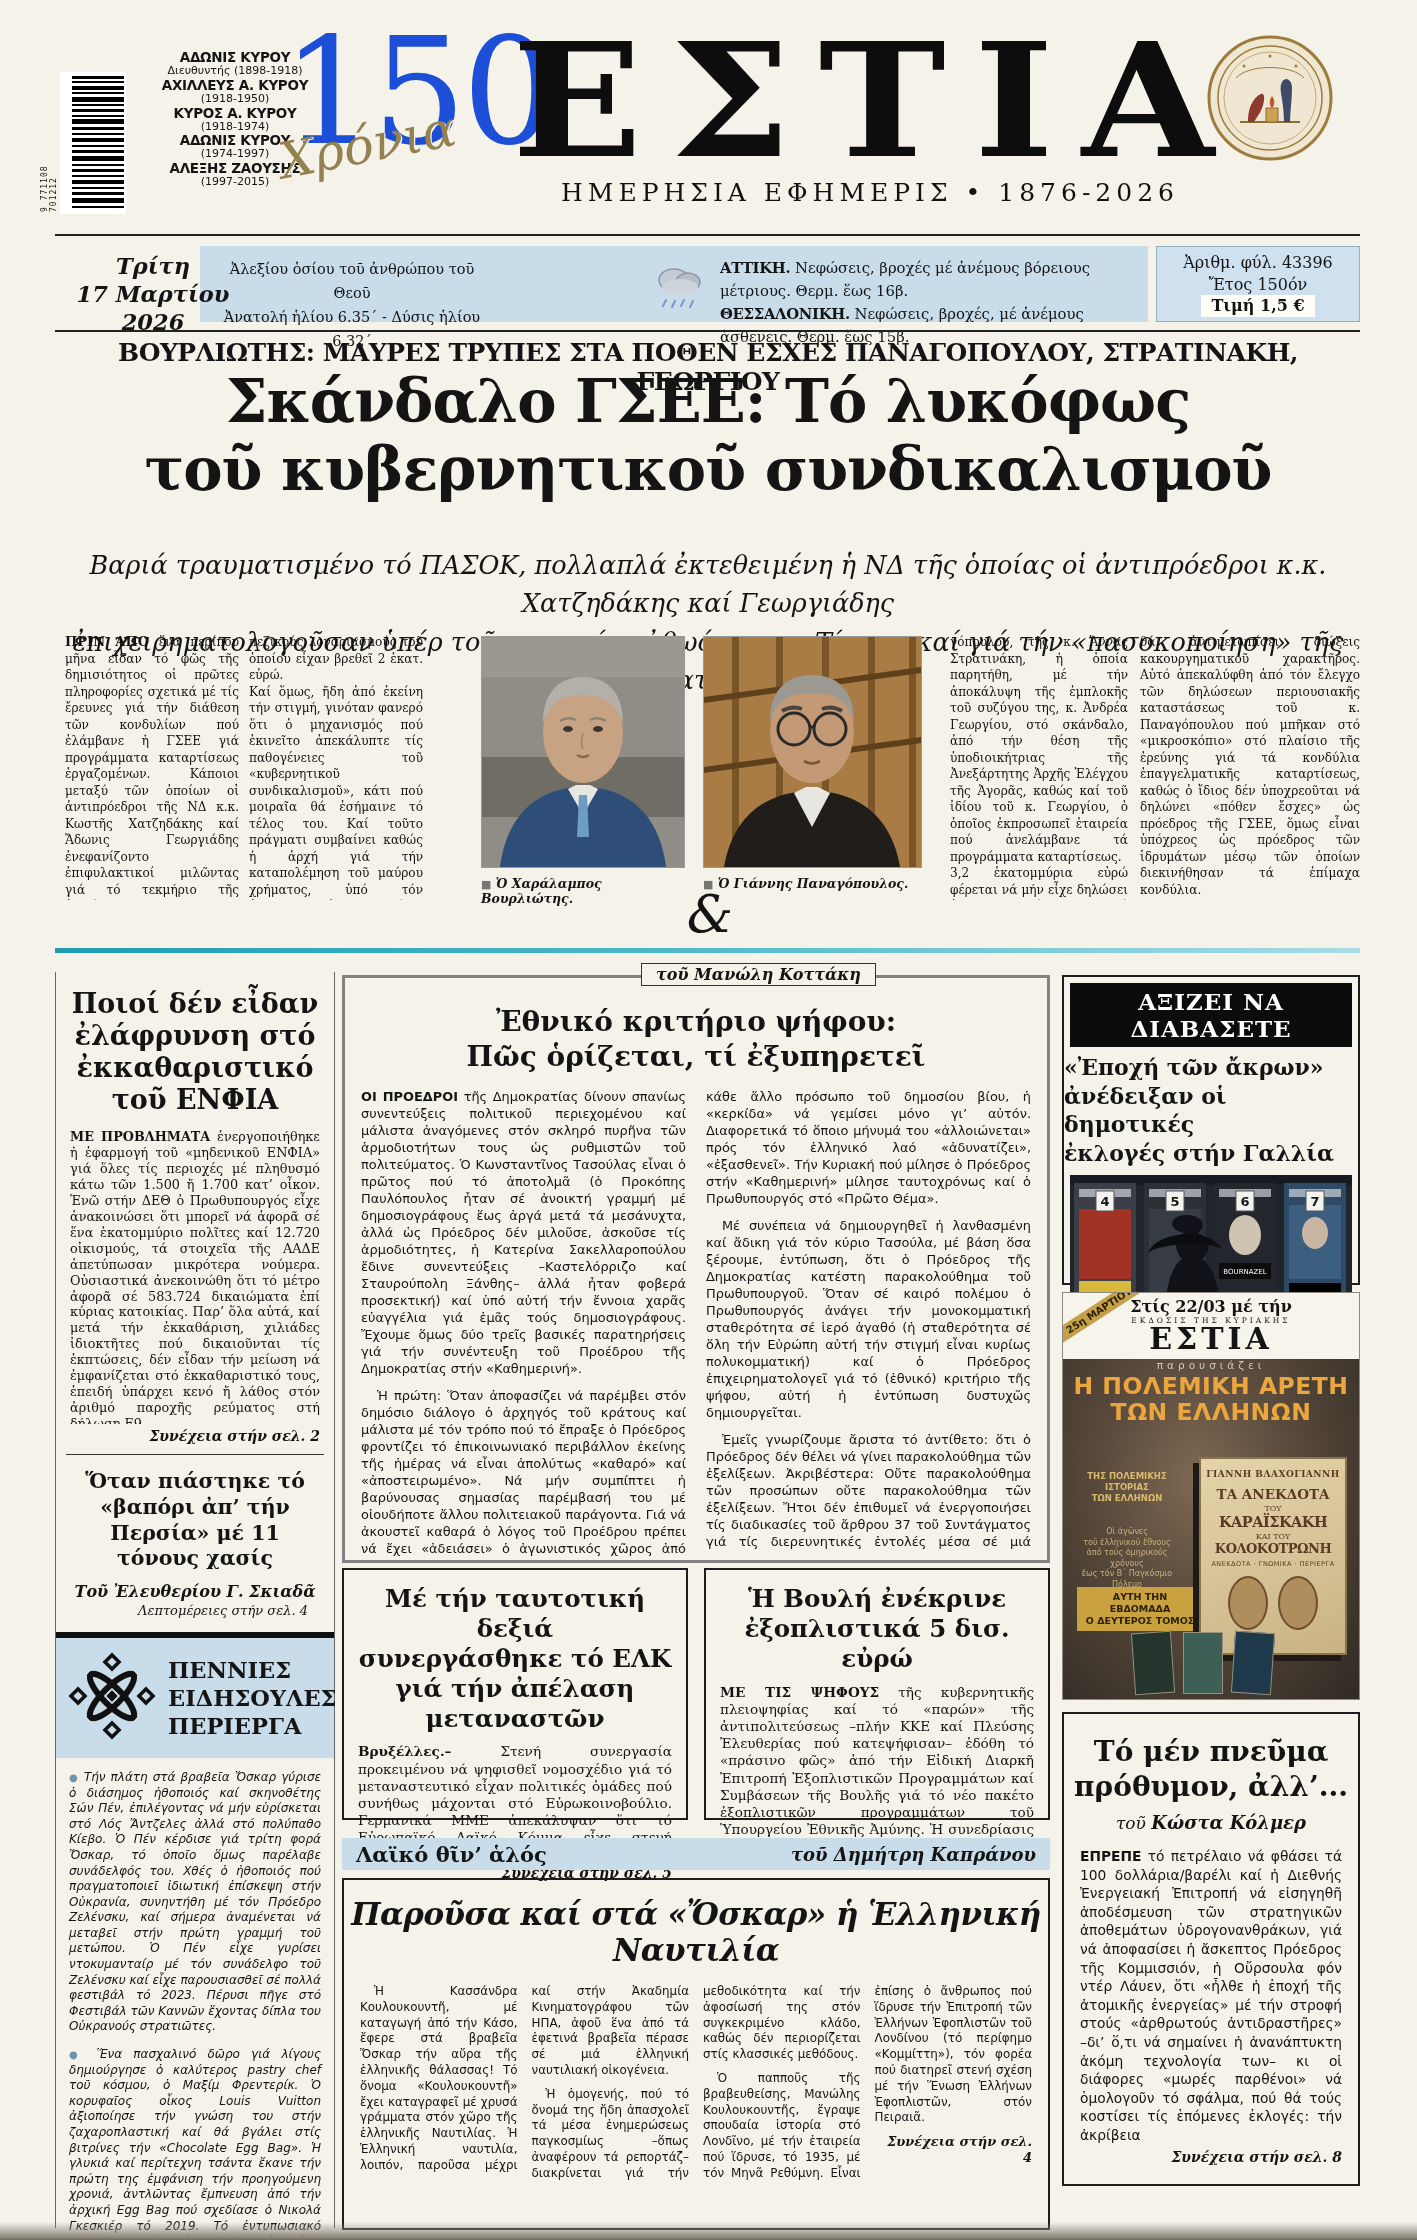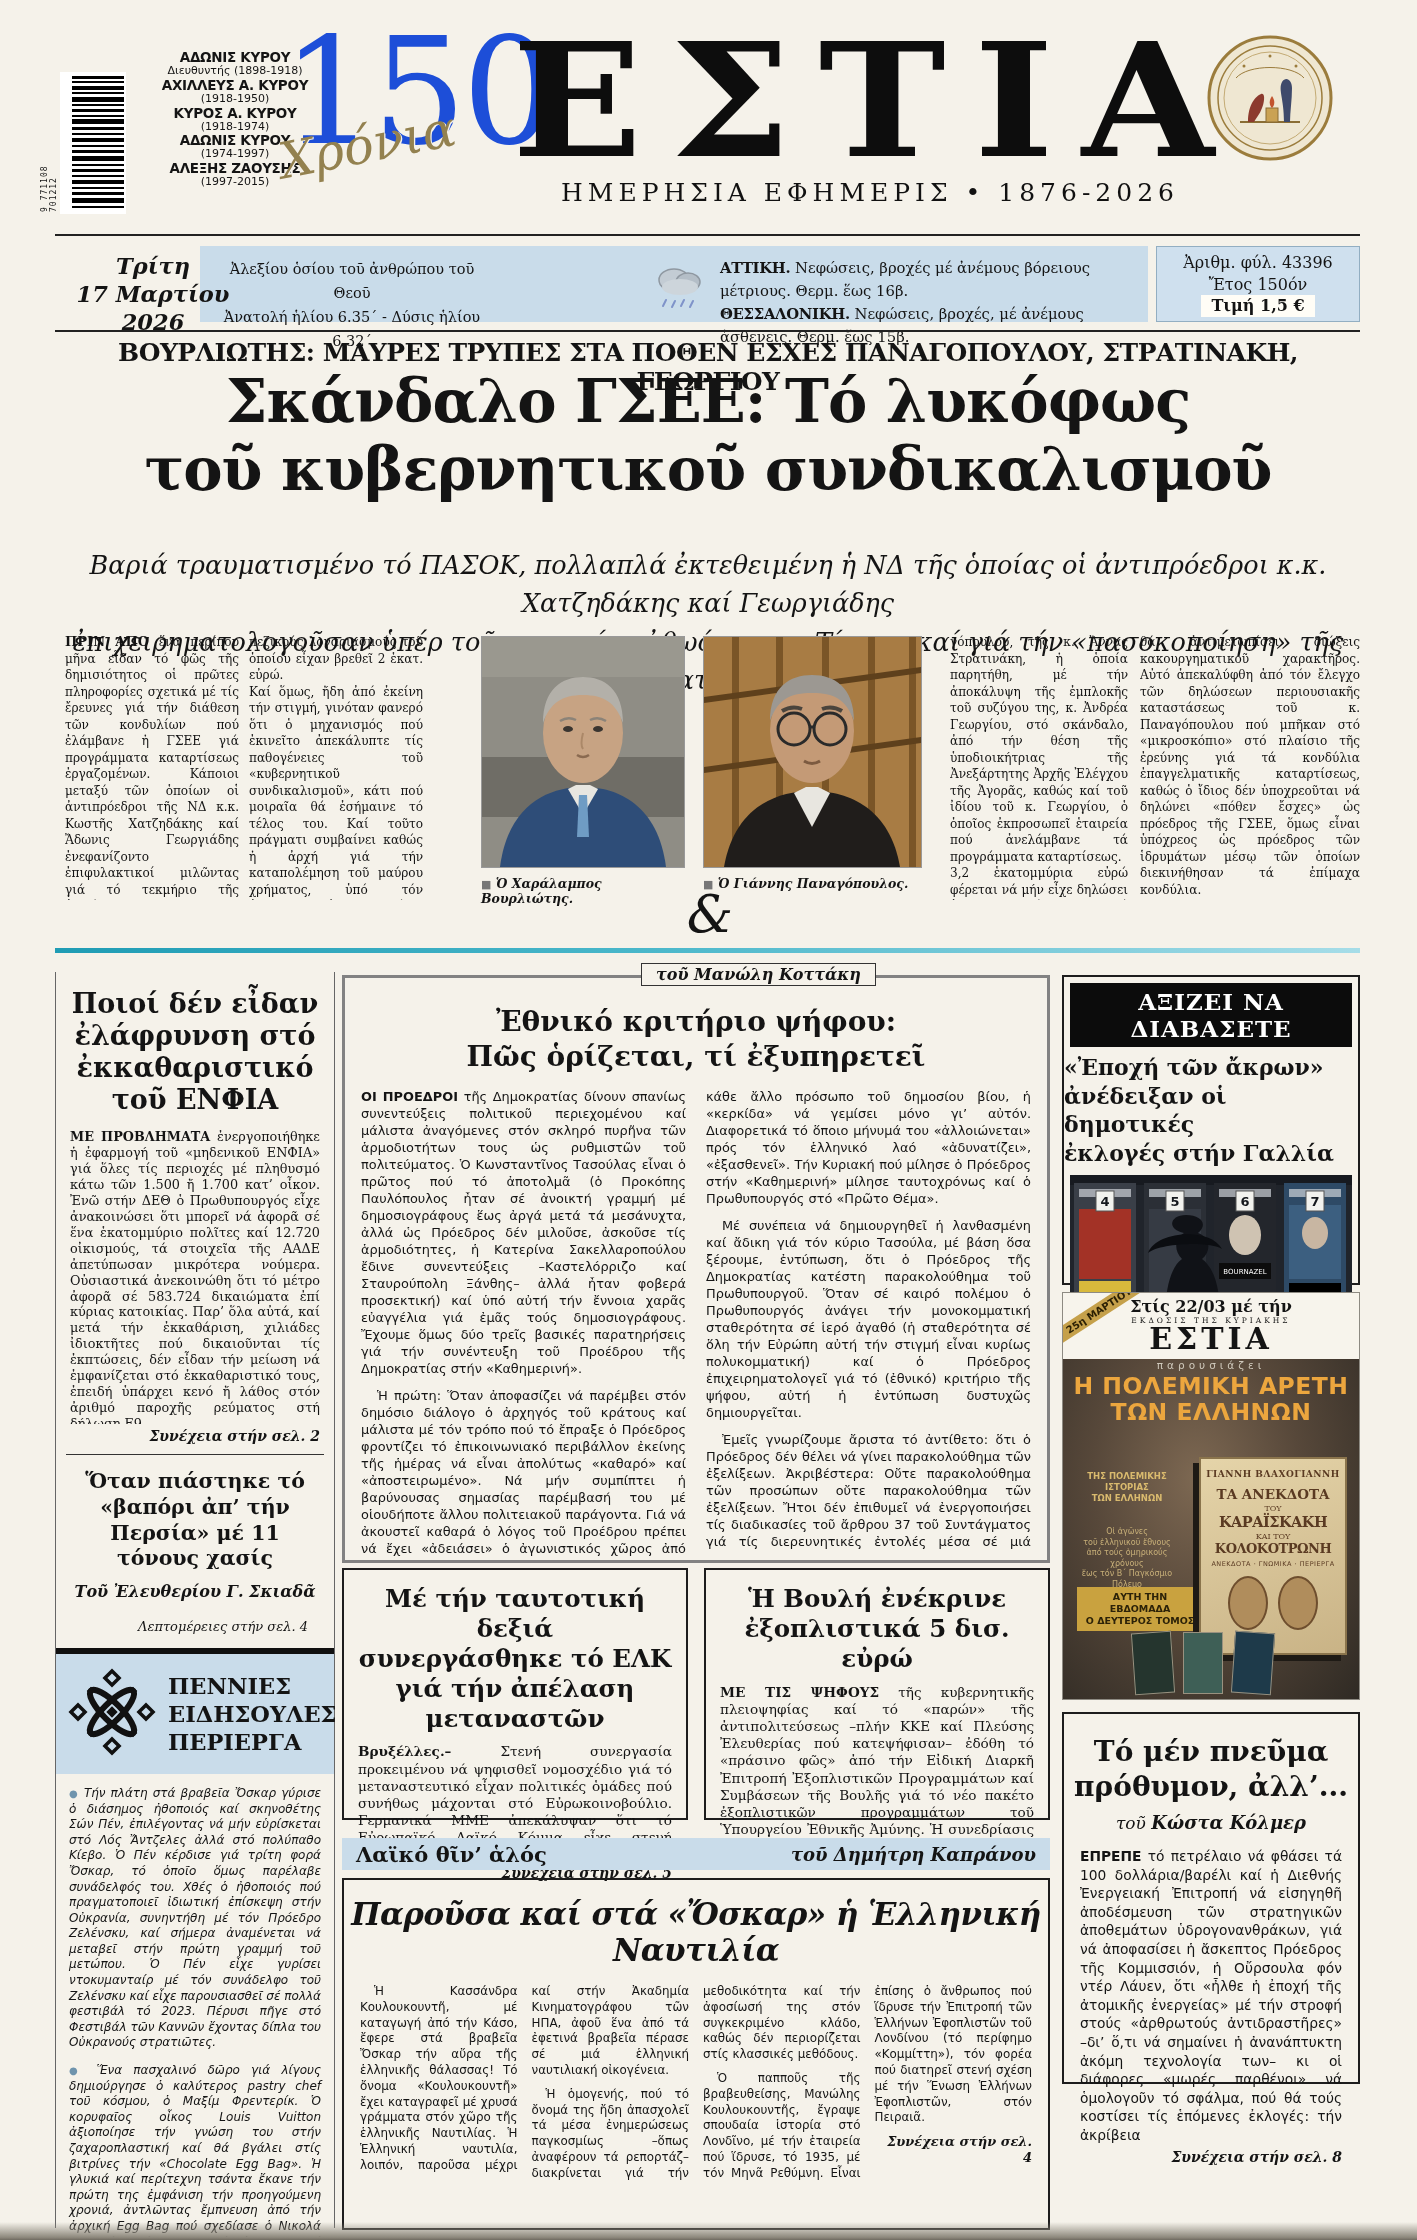--- a/index.html
+++ b/index.html
@@ -64,21 +64,21 @@
 
   
   .leftcol { left:55px; top:972px; width:280px; height:1256px; border-left:1px solid #666; border-right:1px solid #666; }
   .enfia { padding:16px 14px 0 14px; }
   .enfia h3 { text-align:center; font-size:27px; line-height:1.18; margin-bottom:14px; }
   .enfia .body { font-size:12.8px; line-height:15.9px; text-align:justify; height:295px; overflow:hidden; }
   .hr1 { border-top:1px solid #333; margin:10px 10px 0 10px; }
   .vapori { padding:14px 12px 0 12px; }
   .vapori h4 { text-align:center; font-size:20.5px; line-height:1.25; }
   .vapori .by { text-align:center; font-weight:bold; font-style:italic; font-size:16px; margin-top:10px; }
-  .vapori .note { text-align:right; font-style:italic; font-size:13px; margin:18px 14px 0 0; }
+  .vapori .note { text-align:right; font-style:italic; font-size:13px; margin:2px 14px 0 0; }
   .thickbar { height:6px; background:#101010; margin-top:14px; }
   .pennies-panel { height:120px; background:#c9dcea; display:flex; align-items:center; }
   .pennies-panel .orn { margin-left:12px; }
   .pennies-title { margin-left:12px; font-weight:bold; font-size:22.5px; line-height:1.25; }
   .pennies-items { padding:12px 13px; font-family:"DejaVu Sans","Liberation Sans",sans-serif; font-style:italic; font-size:12px; line-height:15.6px; text-align:justify; height:530px; overflow:hidden; }
   .pennies-items p { margin-bottom:12px; }
   .blt { color:#6f94ad; font-style:normal; font-size:10px; }
 
   
   .kottakis { left:342px; top:975px; width:708px; height:588px; border:3px solid #828282; background:#f5f2ea; }
@@ -133,21 +133,21 @@
   .book .t3 { font:bold 13px "DejaVu Serif",serif; letter-spacing:-0.5px; }
   .book .sub { font:6.5px "DejaVu Sans",sans-serif; margin-top:4px; letter-spacing:0.5px; }
   .ovals { display:flex; justify-content:center; gap:10px; margin-top:8px; }
   .ovals i { width:40px; height:54px; border-radius:50%; background:#b08d5c; border:2px solid #6e4e2e; }
   .minibooks { position:absolute; bottom:6px; left:70px; display:flex; gap:10px; }
   .minibooks i { width:40px; height:62px; border:1px solid #99917f; }
   .mb1 { background:#25352e; transform:rotate(-4deg); }
   .mb2 { background:#3e5f56; }
   .mb3 { background:#1e3a4a; transform:rotate(4deg); }
 
-  .kolmer { left:1062px; top:1712px; width:298px; height:372px; border:2px solid #1d1d1d; background:#f5f2ea; }
+  .kolmer { left:1062px; top:1712px; width:298px; height:474px; border:2px solid #1d1d1d; background:#f5f2ea; }
   .kolmer h3 { text-align:center; font-weight:bold; font-size:28px; line-height:1.25; margin-top:20px; }
   .kolmer .by { text-align:center; font-size:17px; font-style:italic; margin-top:8px; }
   .kolmer .by b { font-size:18px; }
   .kolbody { margin:14px 16px 0 16px; height:300px; overflow:hidden; font-family:"DejaVu Sans","Liberation Sans",sans-serif; font-size:13.8px; line-height:18.6px; text-align:justify; }
   .kolmer .cont { margin:2px 16px 0 0; }
 
   .fold { left:0; top:2222px; width:1417px; height:18px; background:linear-gradient(180deg,rgba(120,115,105,0) 0%,#8e897d 85%,#6f6a60 100%); }
 
   svg text { user-select:none; }
 </style>

